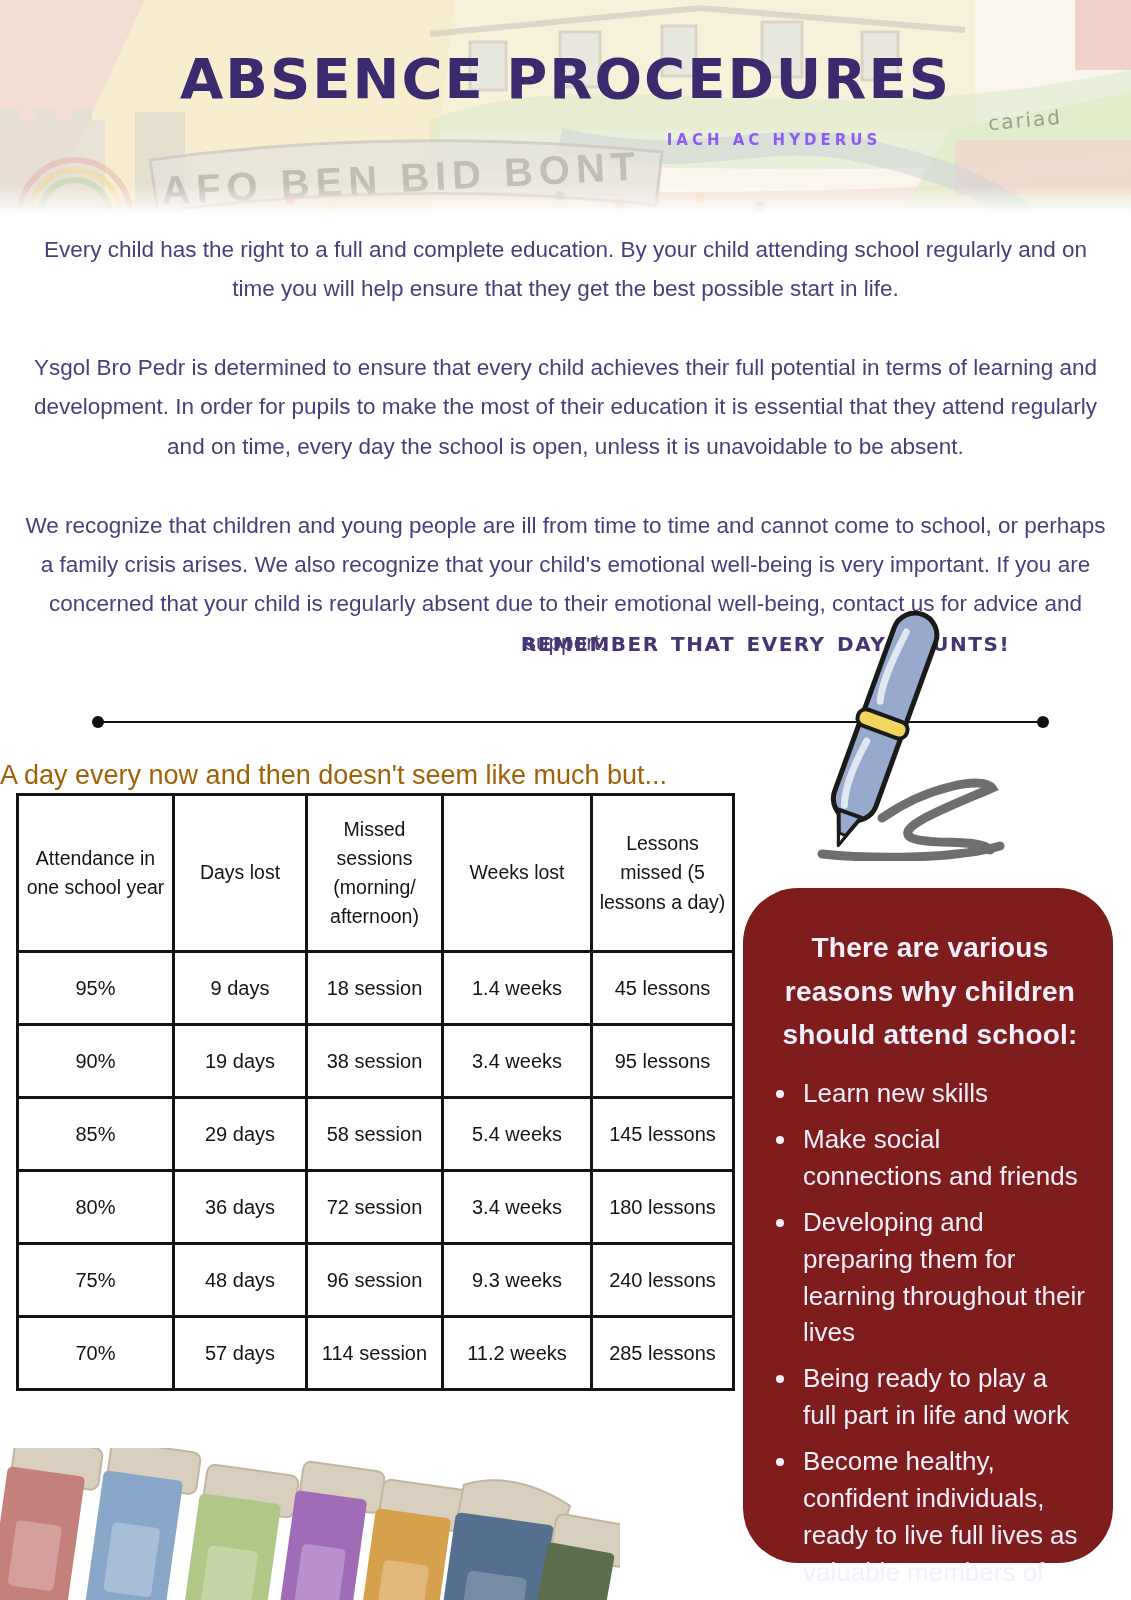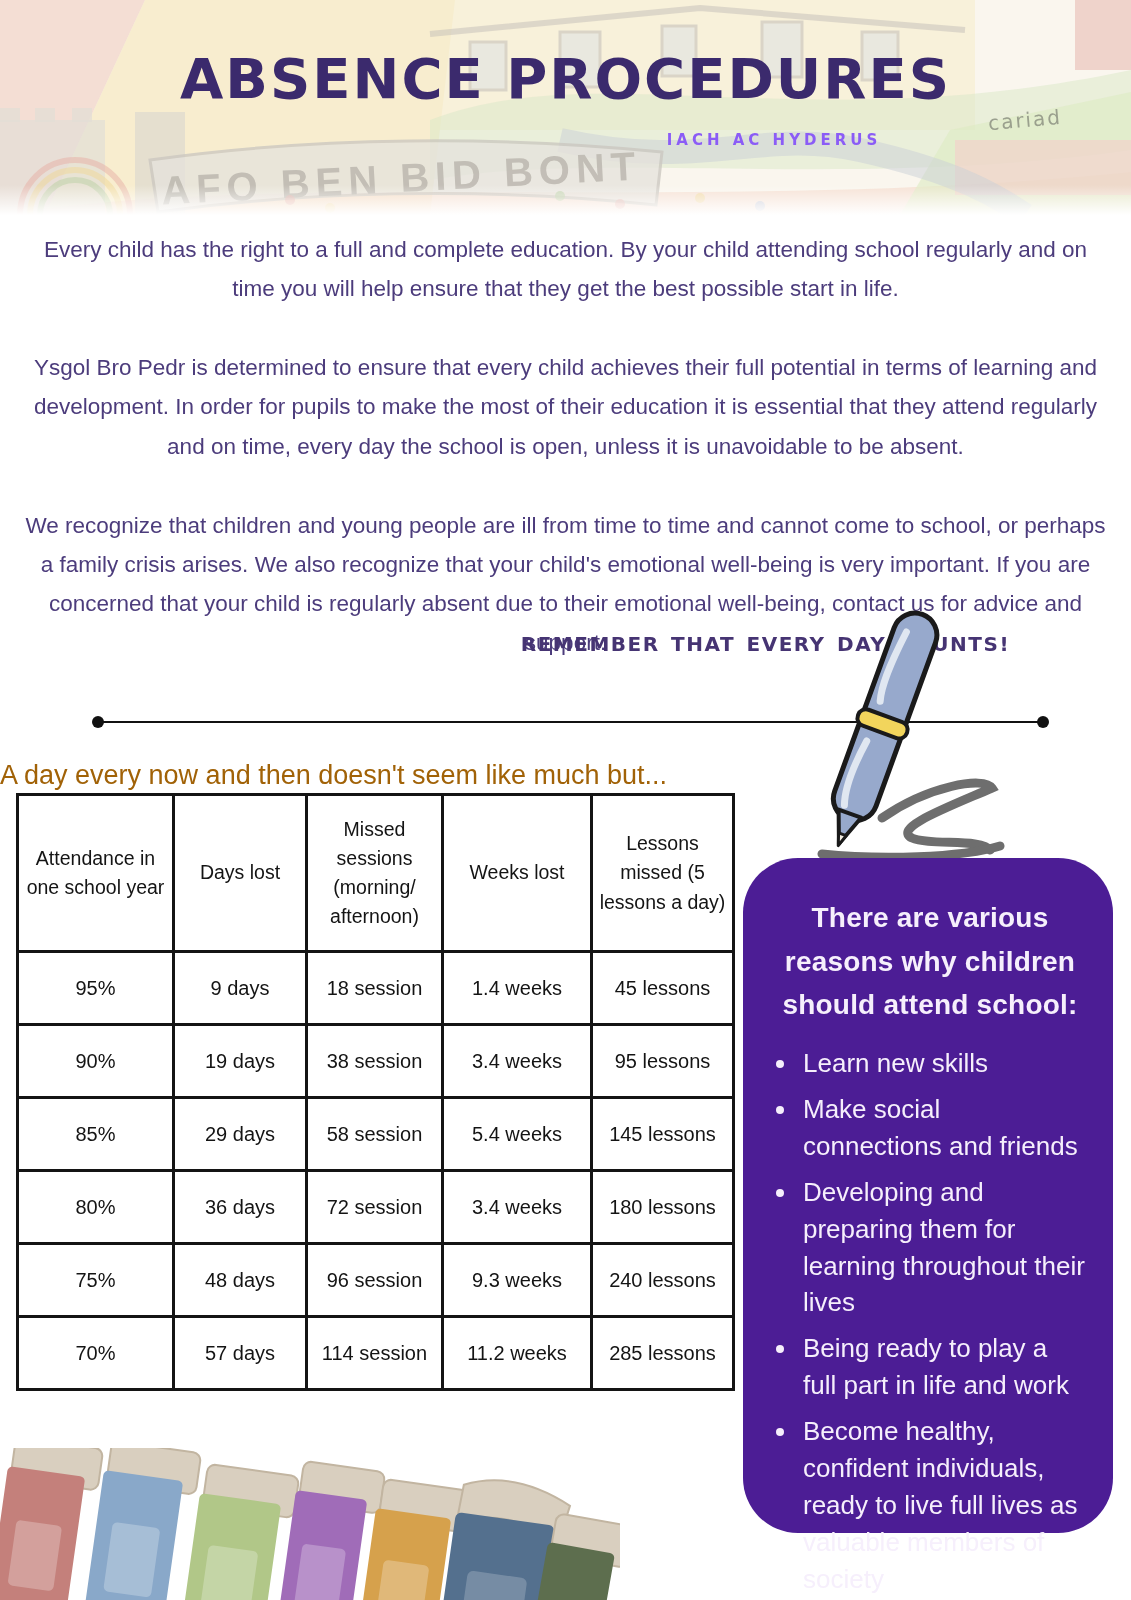--- a/index.html
+++ b/index.html
@@ -64,22 +64,22 @@
     color:#141414;background:#ffffff;
   }
   table.attendance th,table.attendance td{
     border:3px solid #141414;text-align:center;vertical-align:middle;
     padding:2px 6px;font-weight:normal;
   }
   table.attendance th{height:150px;font-size:19.5px;line-height:1.5;}
   table.attendance td{height:66px;font-size:20px;}
   
   .reasons-panel{
-    position:absolute;left:743px;top:858px;width:370px;height:675px;
-    background:#4c1d95;border-radius:55px;color:#f6effc;
+    position:absolute;left:743px;top:888px;width:370px;height:675px;
+    background:#7f1d1d;border-radius:55px;color:#f6effc;
     box-sizing:border-box;padding:38px 28px 0 32px;
   }
   .reasons-heading{
     text-align:center;font-size:28px;font-weight:600;line-height:1.56;
     letter-spacing:.2px;
   }
   .reasons-panel ul{
     margin:18px 0 0 0;padding-left:24px;font-size:26px;line-height:1.42;
   }
   .reasons-panel li{margin-bottom:9px;padding-left:4px;}

